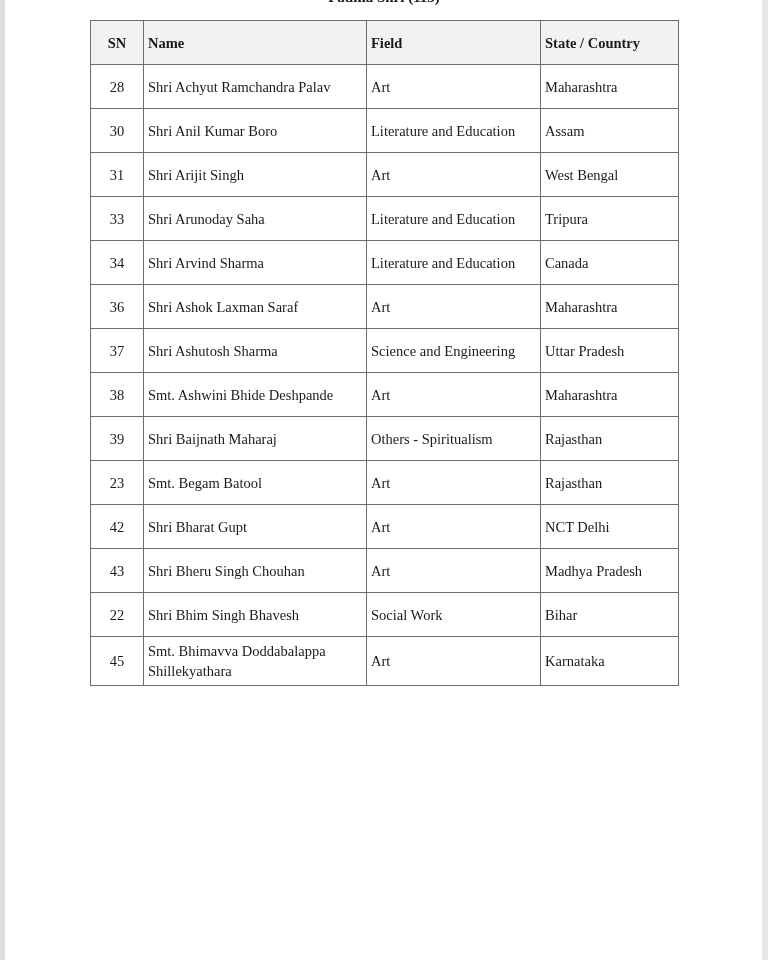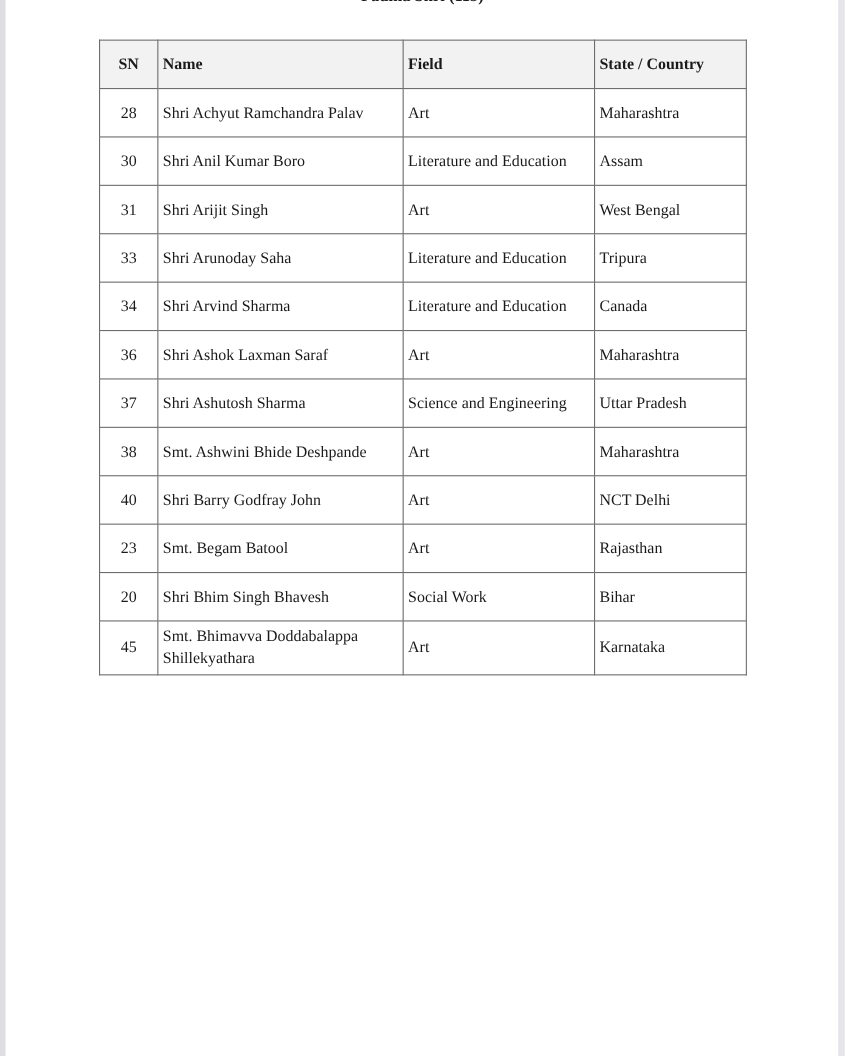--- a/index.html
+++ b/index.html
@@ -28,21 +28,21 @@
       left: 0; width: 768px;
       top: -11px;
       text-align: center;
       font-weight: bold;
       font-size: 15px;
       color: #1a1a1a;
     }
     table.awards {
       position: absolute;
       left: 90px;
-      top: 36px;
+      top: 20px;
       width: 588px;
       border-collapse: collapse;
       font-size: 14.5px;
       table-layout: fixed;
     }
     table.awards th, table.awards td {
       border: 1px solid #6d6d6d;
       padding: 0 4px;
       vertical-align: middle;
       text-align: left;
@@ -133,33 +133,45 @@
       <td>Science and Engineering</td>
       <td>Uttar Pradesh</td>
     </tr>
     <tr>
       <td class="col-sn">38</td>
       <td>Smt. Ashwini Bhide Deshpande</td>
       <td>Art</td>
       <td>Maharashtra</td>
     </tr>
     <tr>
-      <td class="col-sn">40</td>
-      <td>Shri Barry Godfray John</td>
-      <td>Art</td>
-      <td>NCT Delhi</td>
+      <td class="col-sn">39</td>
+      <td>Shri Baijnath Maharaj</td>
+      <td>Others - Spiritualism</td>
+      <td>Rajasthan</td>
     </tr>
     <tr>
       <td class="col-sn">23</td>
       <td>Smt. Begam Batool</td>
       <td>Art</td>
       <td>Rajasthan</td>
     </tr>
     <tr>
-      <td class="col-sn">20</td>
+      <td class="col-sn">42</td>
+      <td>Shri Bharat Gupt</td>
+      <td>Art</td>
+      <td>NCT Delhi</td>
+    </tr>
+    <tr>
+      <td class="col-sn">43</td>
+      <td>Shri Bheru Singh Chouhan</td>
+      <td>Art</td>
+      <td>Madhya Pradesh</td>
+    </tr>
+    <tr>
+      <td class="col-sn">22</td>
       <td>Shri Bhim Singh Bhavesh</td>
       <td>Social Work</td>
       <td>Bihar</td>
     </tr>
     <tr class="tall">
       <td class="col-sn">45</td>
       <td>Smt. Bhimavva Doddabalappa Shillekyathara</td>
       <td>Art</td>
       <td>Karnataka</td>
     </tr>

